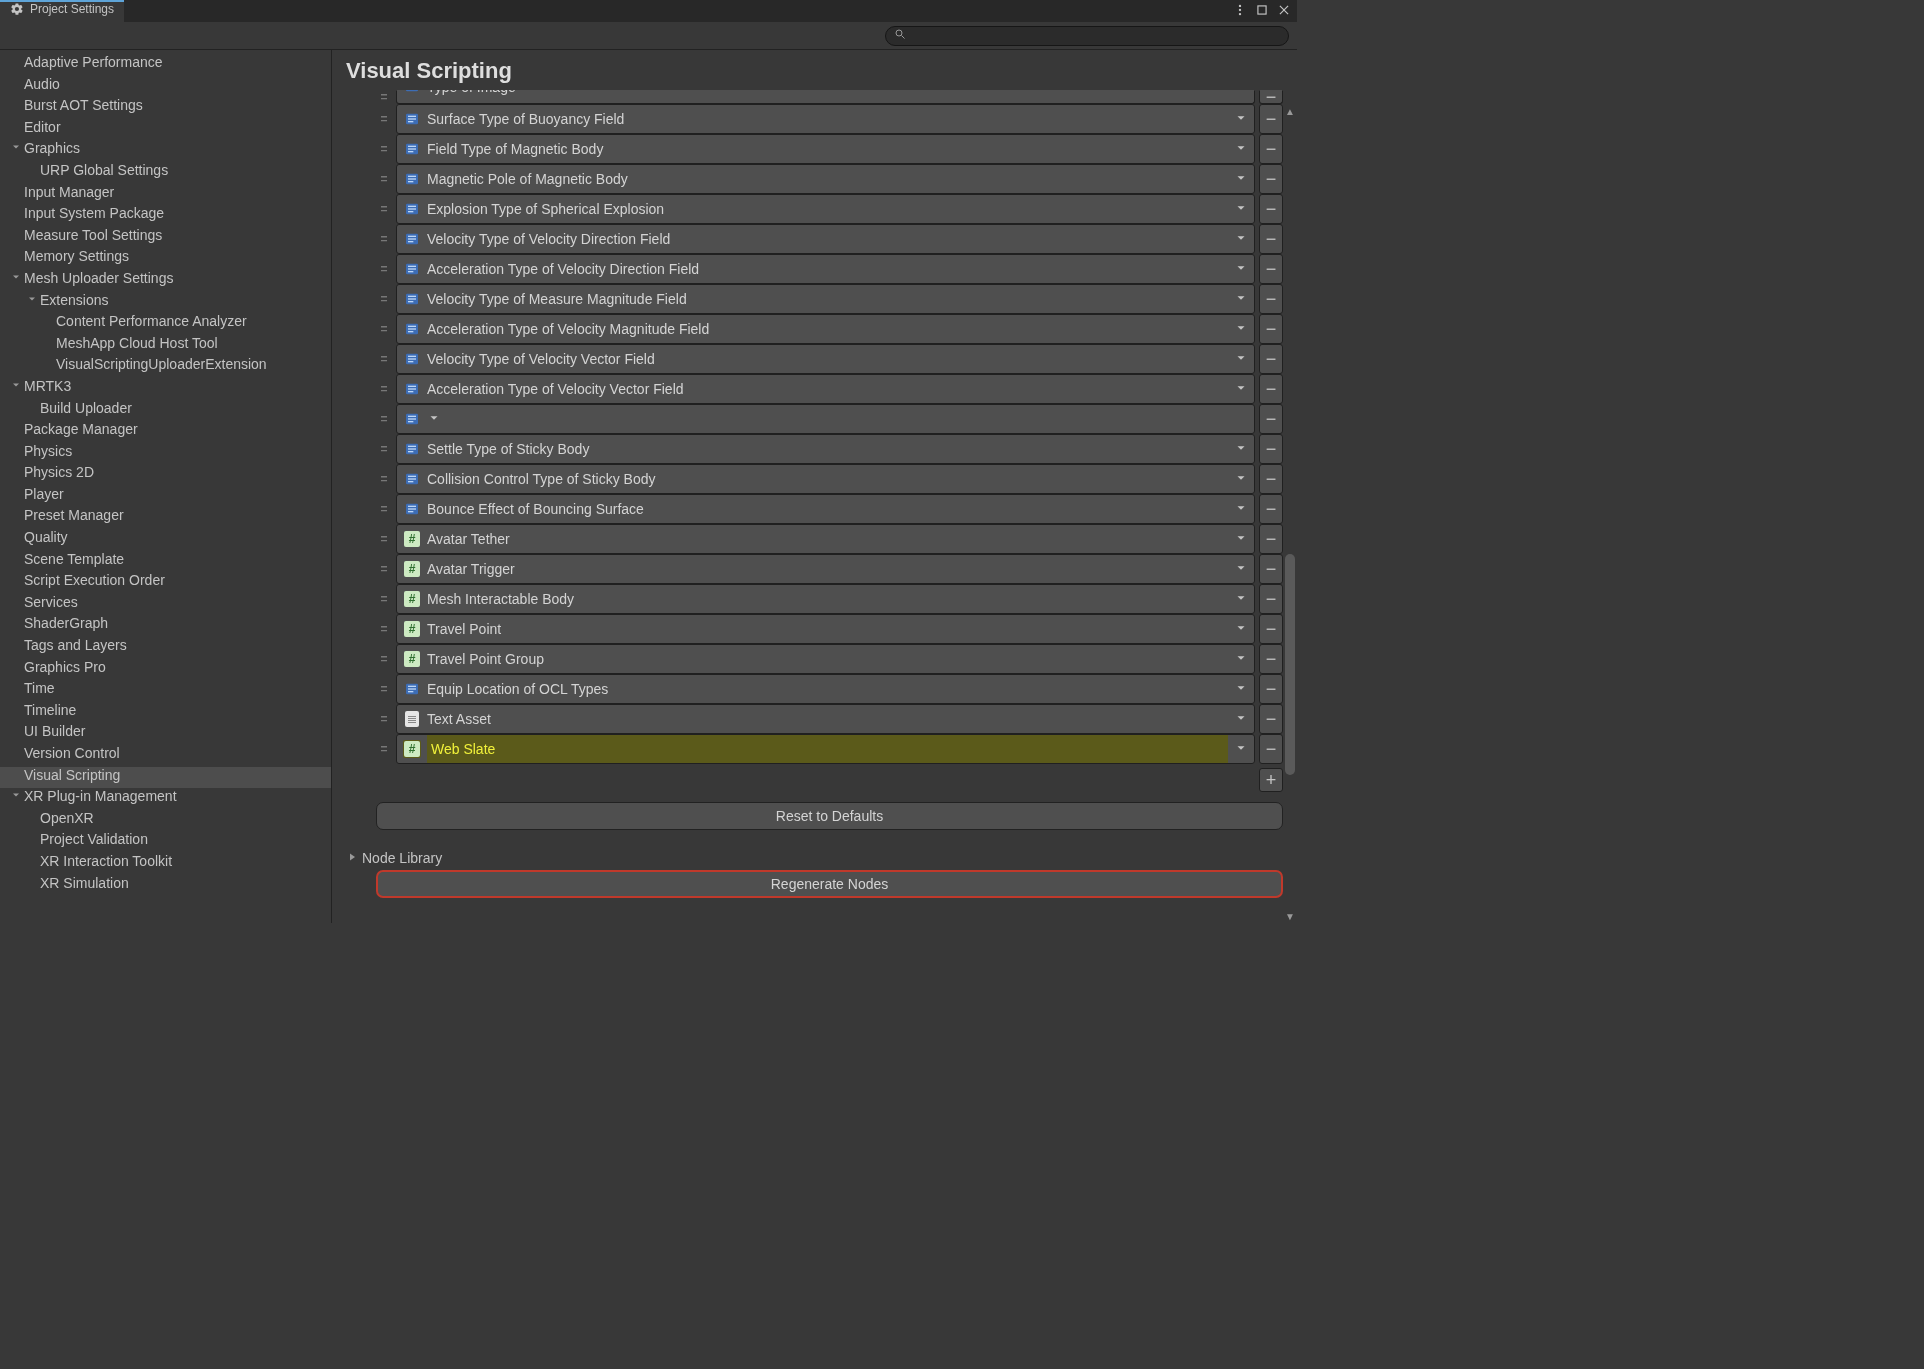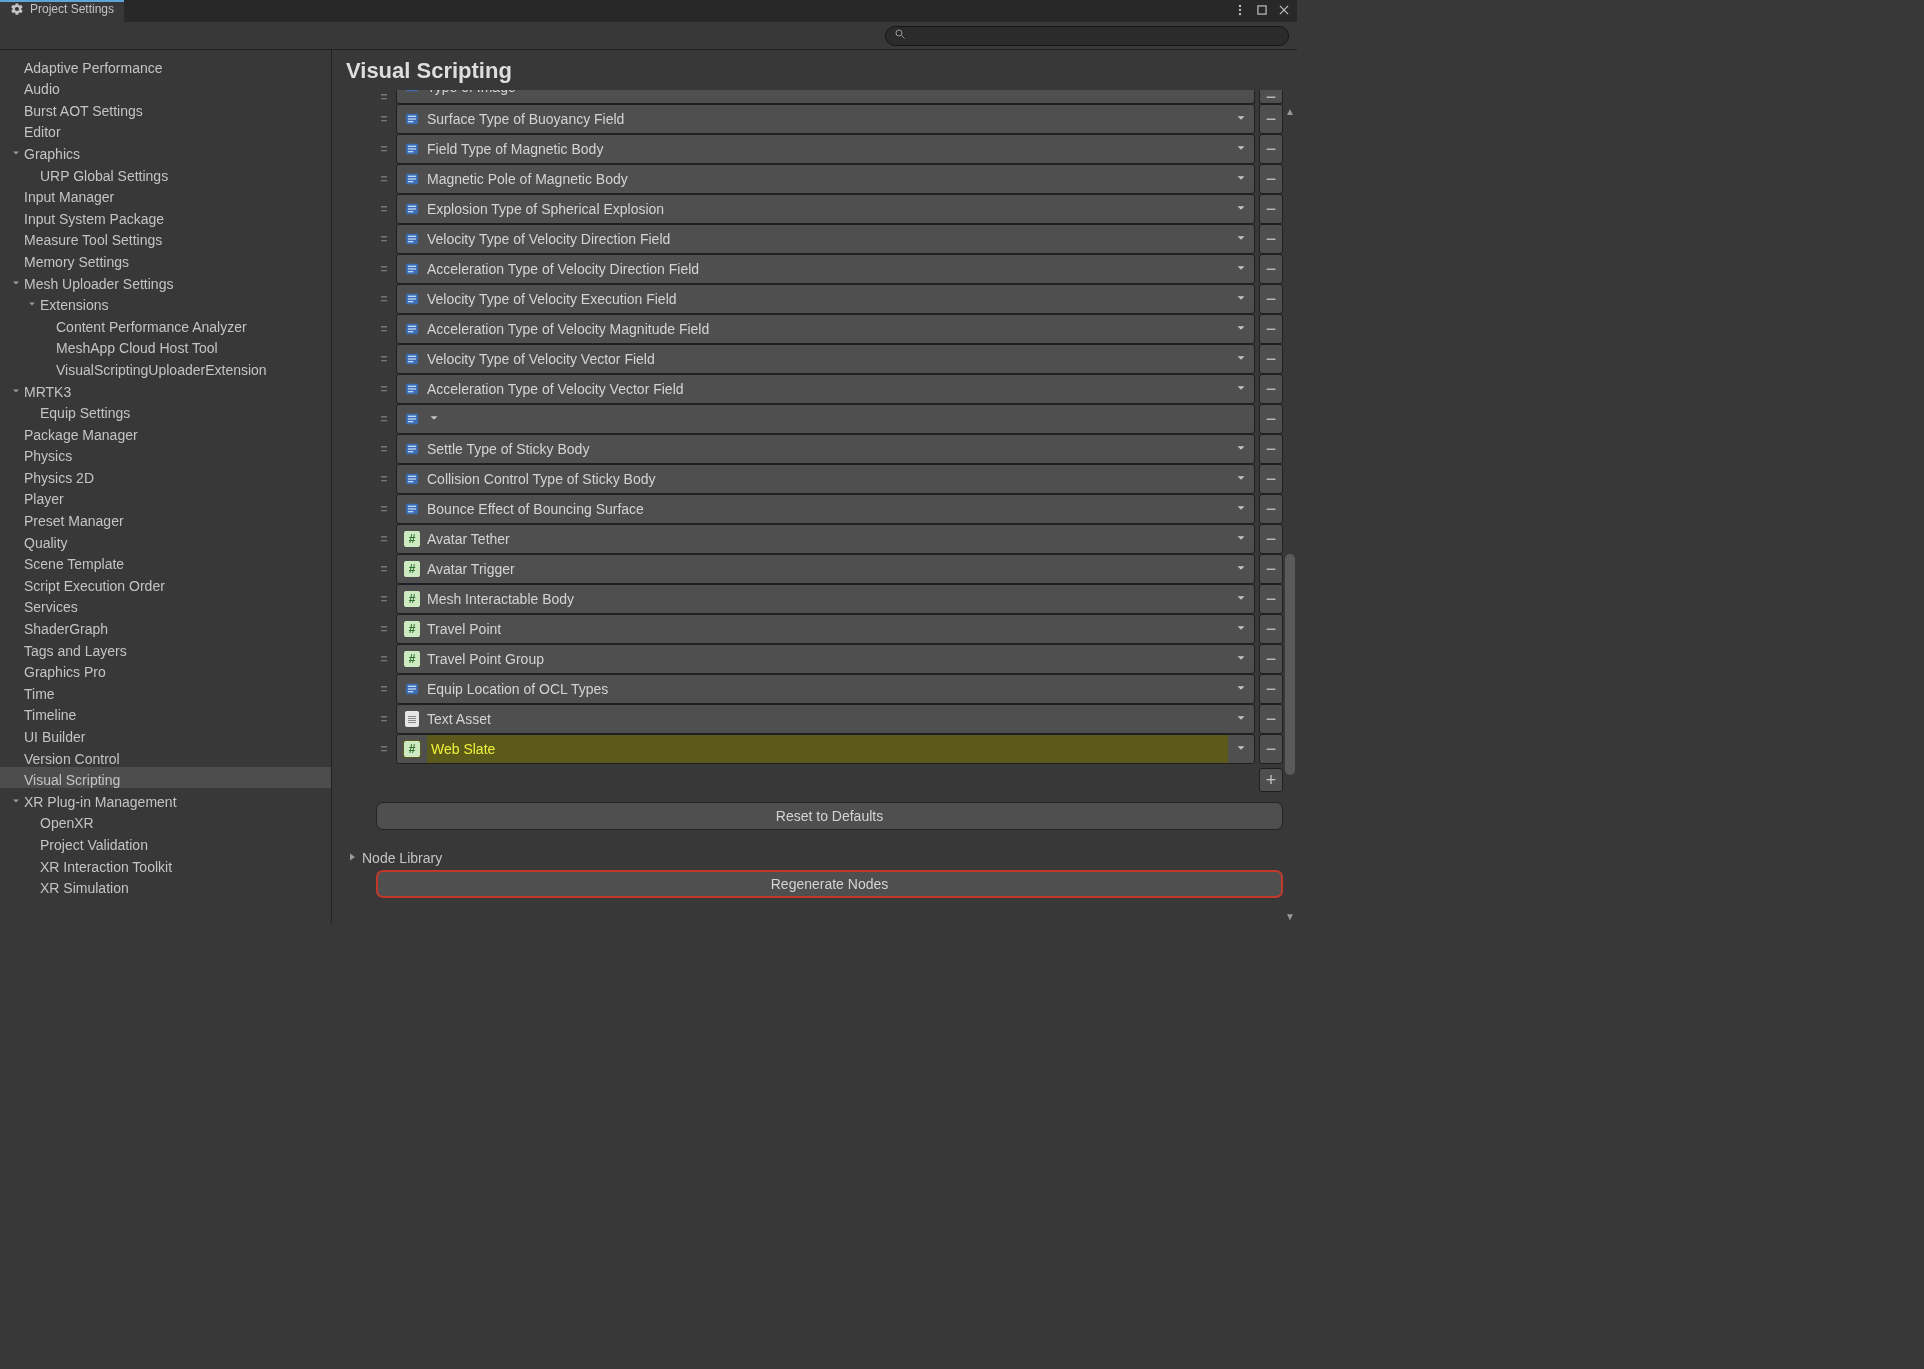--- a/index.html
+++ b/index.html
@@ -81,21 +81,21 @@
   .sidebar {
     width: 332px;
     background: #383838;
     border-right: 1px solid #222;
     overflow-y: auto;
     padding-top: 4px;
   }
   .sidelist { list-style: none; }
   .sideitem {
     display: flex;
-    align-items: flex-end;
+    align-items: flex-start;
     height: 21.6px;
     padding-left: var(--indent, 24px);
     font-size: 14px;
     white-space: nowrap;
     color: #c4c4c4;
     cursor: default;
   }
   .sideitem.selected {
     background: #4d4d4d;
   }
@@ -382,21 +382,21 @@
           <li class="sideitem" style="--indent: 56px;">
             <span>VisualScriptingUploaderExtension</span>
           </li>
           <li class="sideitem" style="--indent: 24px;">
             <span><svg class="arrow" viewBox="0 0 24 24" fill="#999">
                 <path d="M6 9l6 6 6-6z"></path>
               </svg></span>
             <span>MRTK3</span>
           </li>
           <li class="sideitem" style="--indent: 40px;">
-            <span>Equip Settings</span>
+            <span>Build Uploader</span>
           </li>
           <li class="sideitem" style="--indent: 24px;">
             <span>Package Manager</span>
           </li>
           <li class="sideitem" style="--indent: 24px;">
             <span>Physics</span>
           </li>
           <li class="sideitem" style="--indent: 24px;">
             <span>Physics 2D</span>
           </li>
@@ -599,21 +599,21 @@
               <div class="drag-handle">=</div>
               <div class="type-cell">
                 <span class="icon-wrap">
                   <svg class="icon-enum" viewBox="0 0 24 24">
                     <rect x="3" y="4" width="18" height="16" rx="2" fill="#3d6db5"></rect>
                     <rect x="6" y="7" width="12" height="2" fill="#bcd6f5"></rect>
                     <rect x="6" y="11" width="12" height="2" fill="#bcd6f5"></rect>
                     <rect x="6" y="15" width="8" height="2" fill="#bcd6f5"></rect>
                   </svg>
                 </span>
-                <span class="label">Velocity Type of Velocity Execution Field</span>
+                <span class="label">Velocity Type of Measure Magnitude Field</span>
                 <span><svg class="dd-arrow" viewBox="0 0 24 24" fill="#c4c4c4">
                     <path d="M6 9l6 6 6-6z"></path>
                   </svg></span>
               </div>
               <div class="minus-btn">−</div>
             </div>
             <div class="type-row">
               <div class="drag-handle">=</div>
               <div class="type-cell">
                 <span class="icon-wrap">

